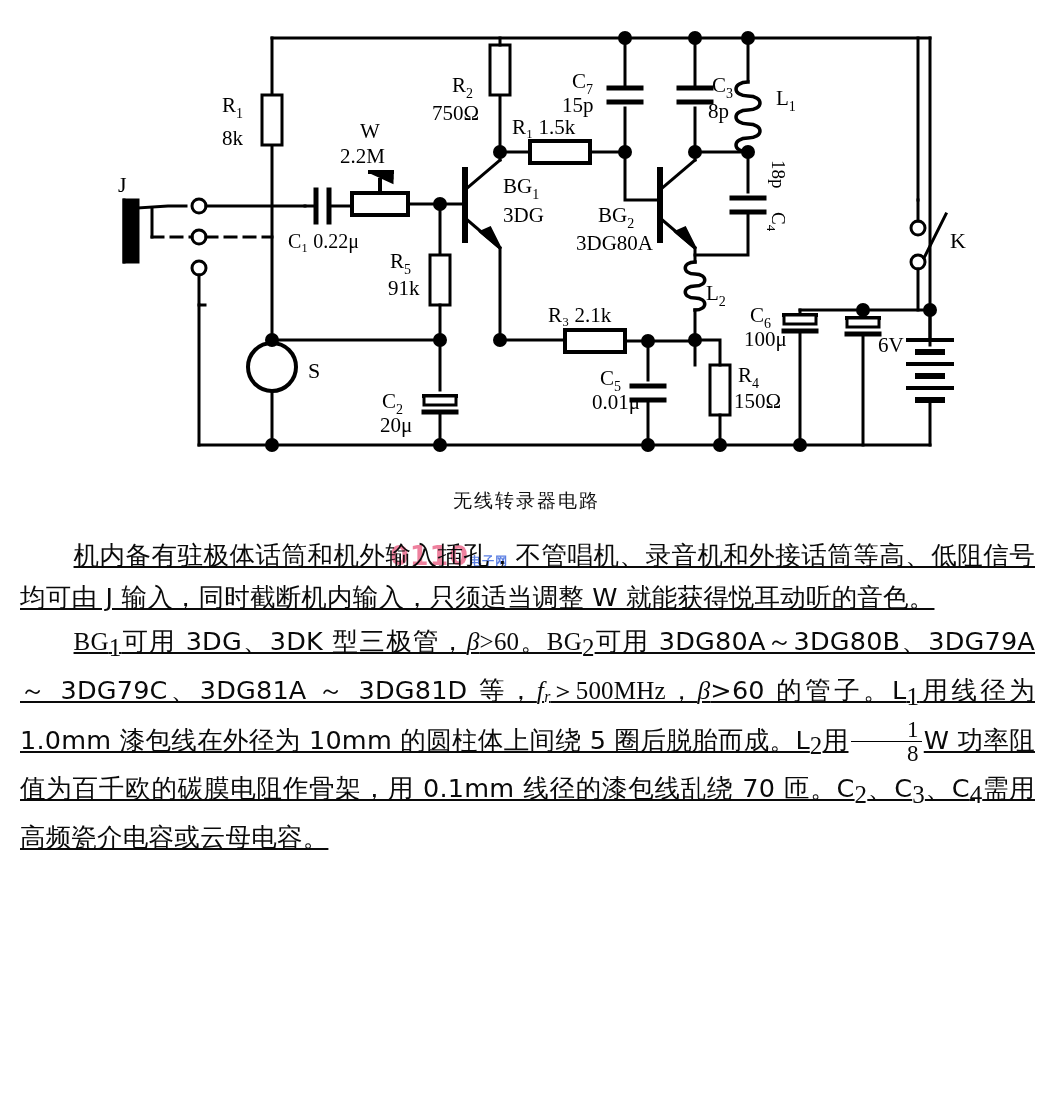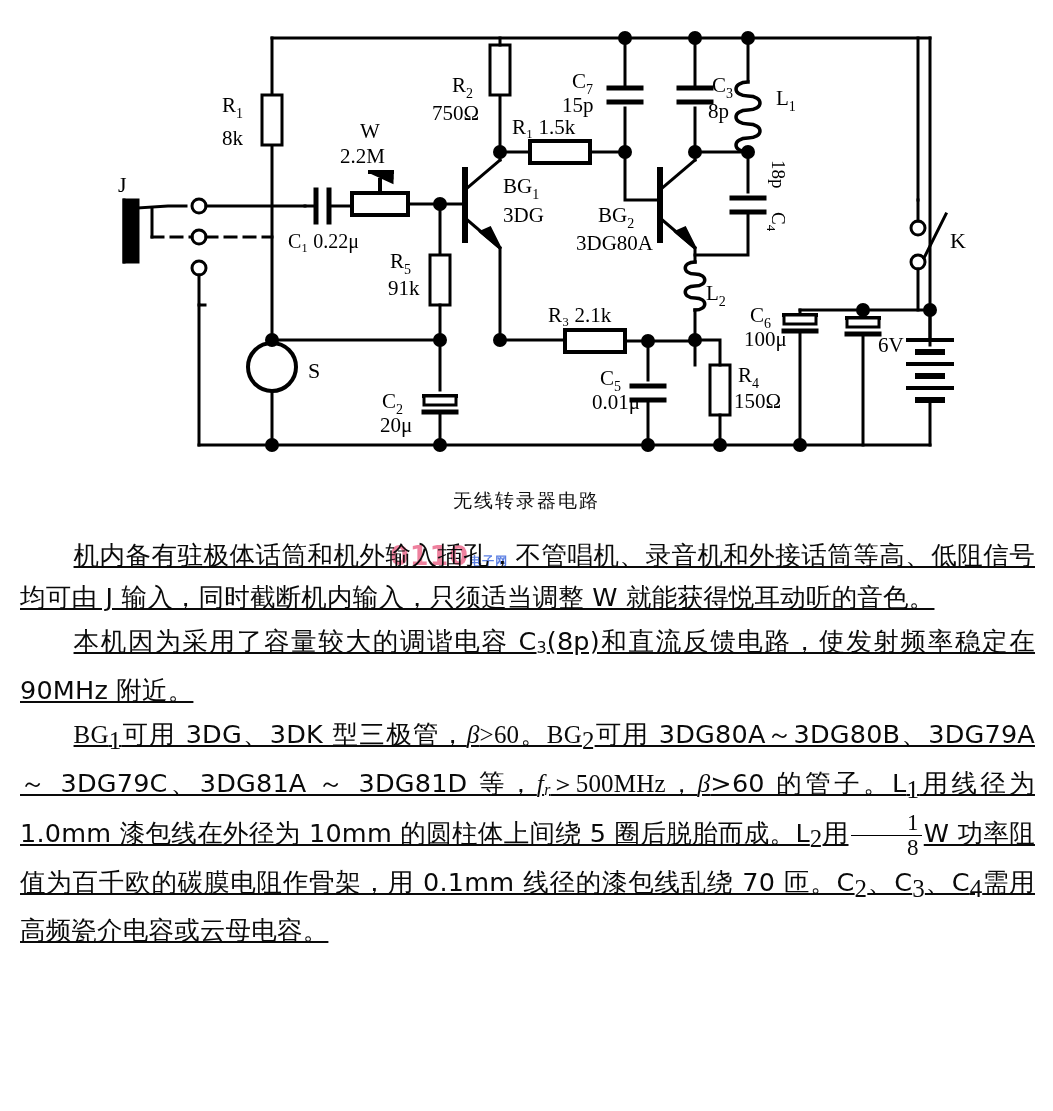--- a/index.html
+++ b/index.html
@@ -372,17 +372,16 @@
 <div class="cap-title">无线转录器电路</div>
 
 <div class="watermark">
   <span class="wm-num">0110</span><span class="wm-cn">电子网</span>
 </div>
 
 <div id="bodytext">
 
   <p class="indent"><span>机内备有驻极体话筒和机外输入插孔，不管唱机、录音机和外接话筒等高、低阻信号均可由 J 输入，同时截断机内输入，只须适当调整 W 就能获得悦耳动听的音色。</span></p>
 
-  <p class="indent"><span>本机因为采用了容量较大的调谐电容 C</span><sub>3</sub><span>(8p)和直流反馈电路，使发射频率稳定在 90MHz 附近。</span></p>
 
   <p class="indent"><span class="lat">BG</span><sub class="lat">1</sub><span>可用 3DG、3DK 型三极管，</span><span class="ital">β</span><span class="lat">&gt;60。BG</span><sub class="lat">2</sub><span>可用 3DG80A～3DG80B、3DG79A ～ 3DG79C、3DG81A ～ 3DG81D 等，</span><span class="ital">f</span><sub class="ital">r</sub><span class="lat">＞500MHz，</span><span class="ital">β</span><span>&gt;60 的管子。L</span><sub class="lat">1</sub><span>用线径为 1.0mm 漆包线在外径为 10mm 的圆柱体上间绕 5 圈后脱胎而成。L</span><sub class="lat">2</sub><span>用</span><span class="frac"><span class="num">1</span><span class="den">8</span></span><span>W 功率阻值为百千欧的碳膜电阻作骨架，用 0.1mm 线径的漆包线乱绕 70 匝。C</span><sub class="lat">2</sub><span>、C</span><sub class="lat">3</sub><span>、C</span><sub class="lat">4</sub><span>需用高频瓷介电容或云母电容。</span></p>
 
 </div>
 
 </body></html>

